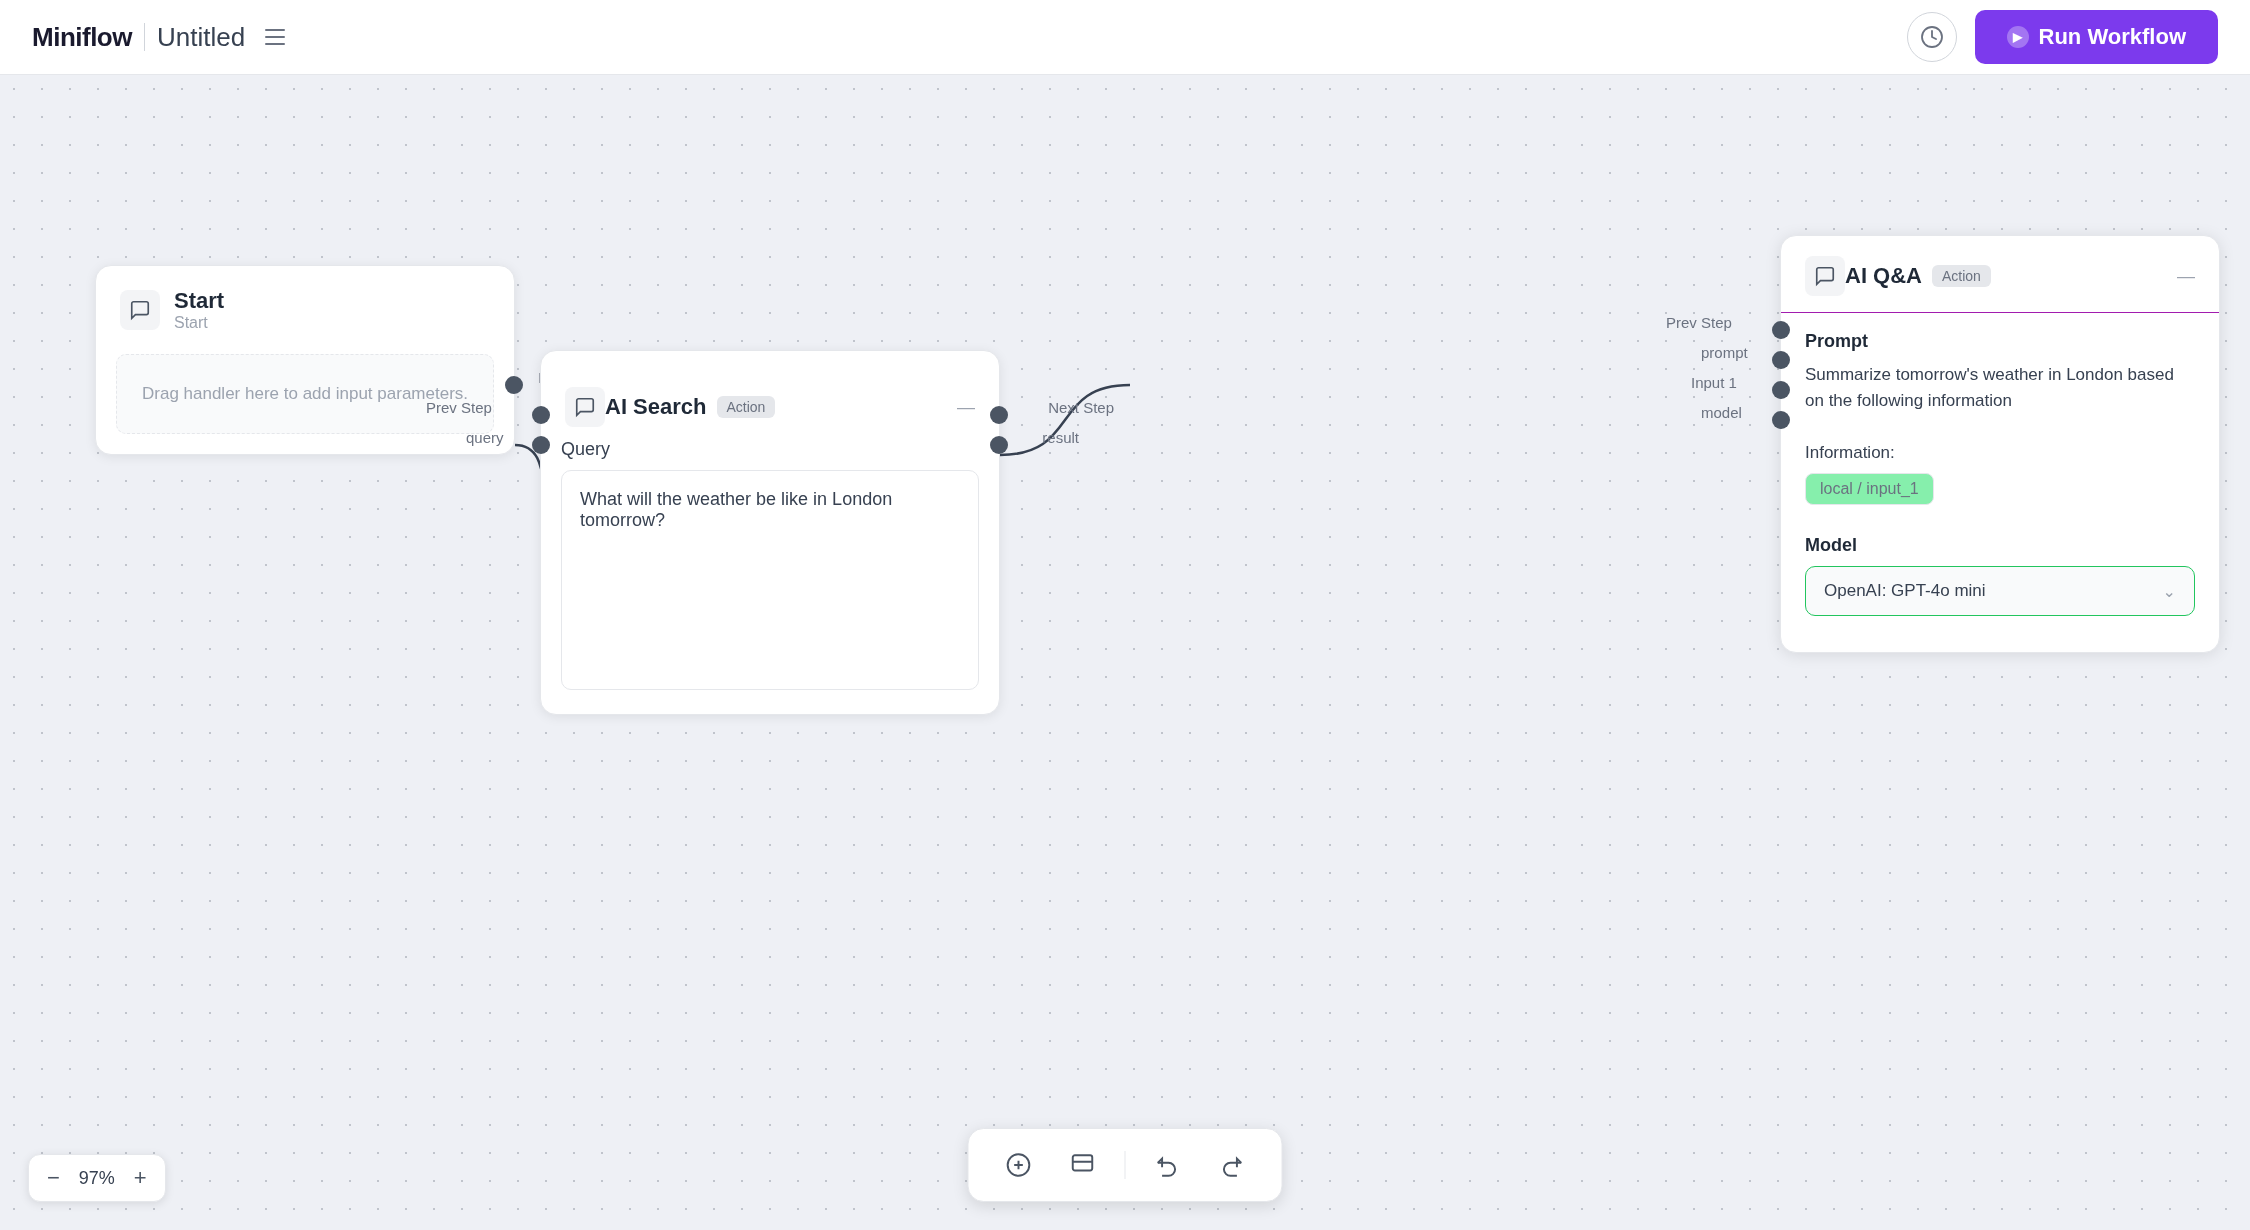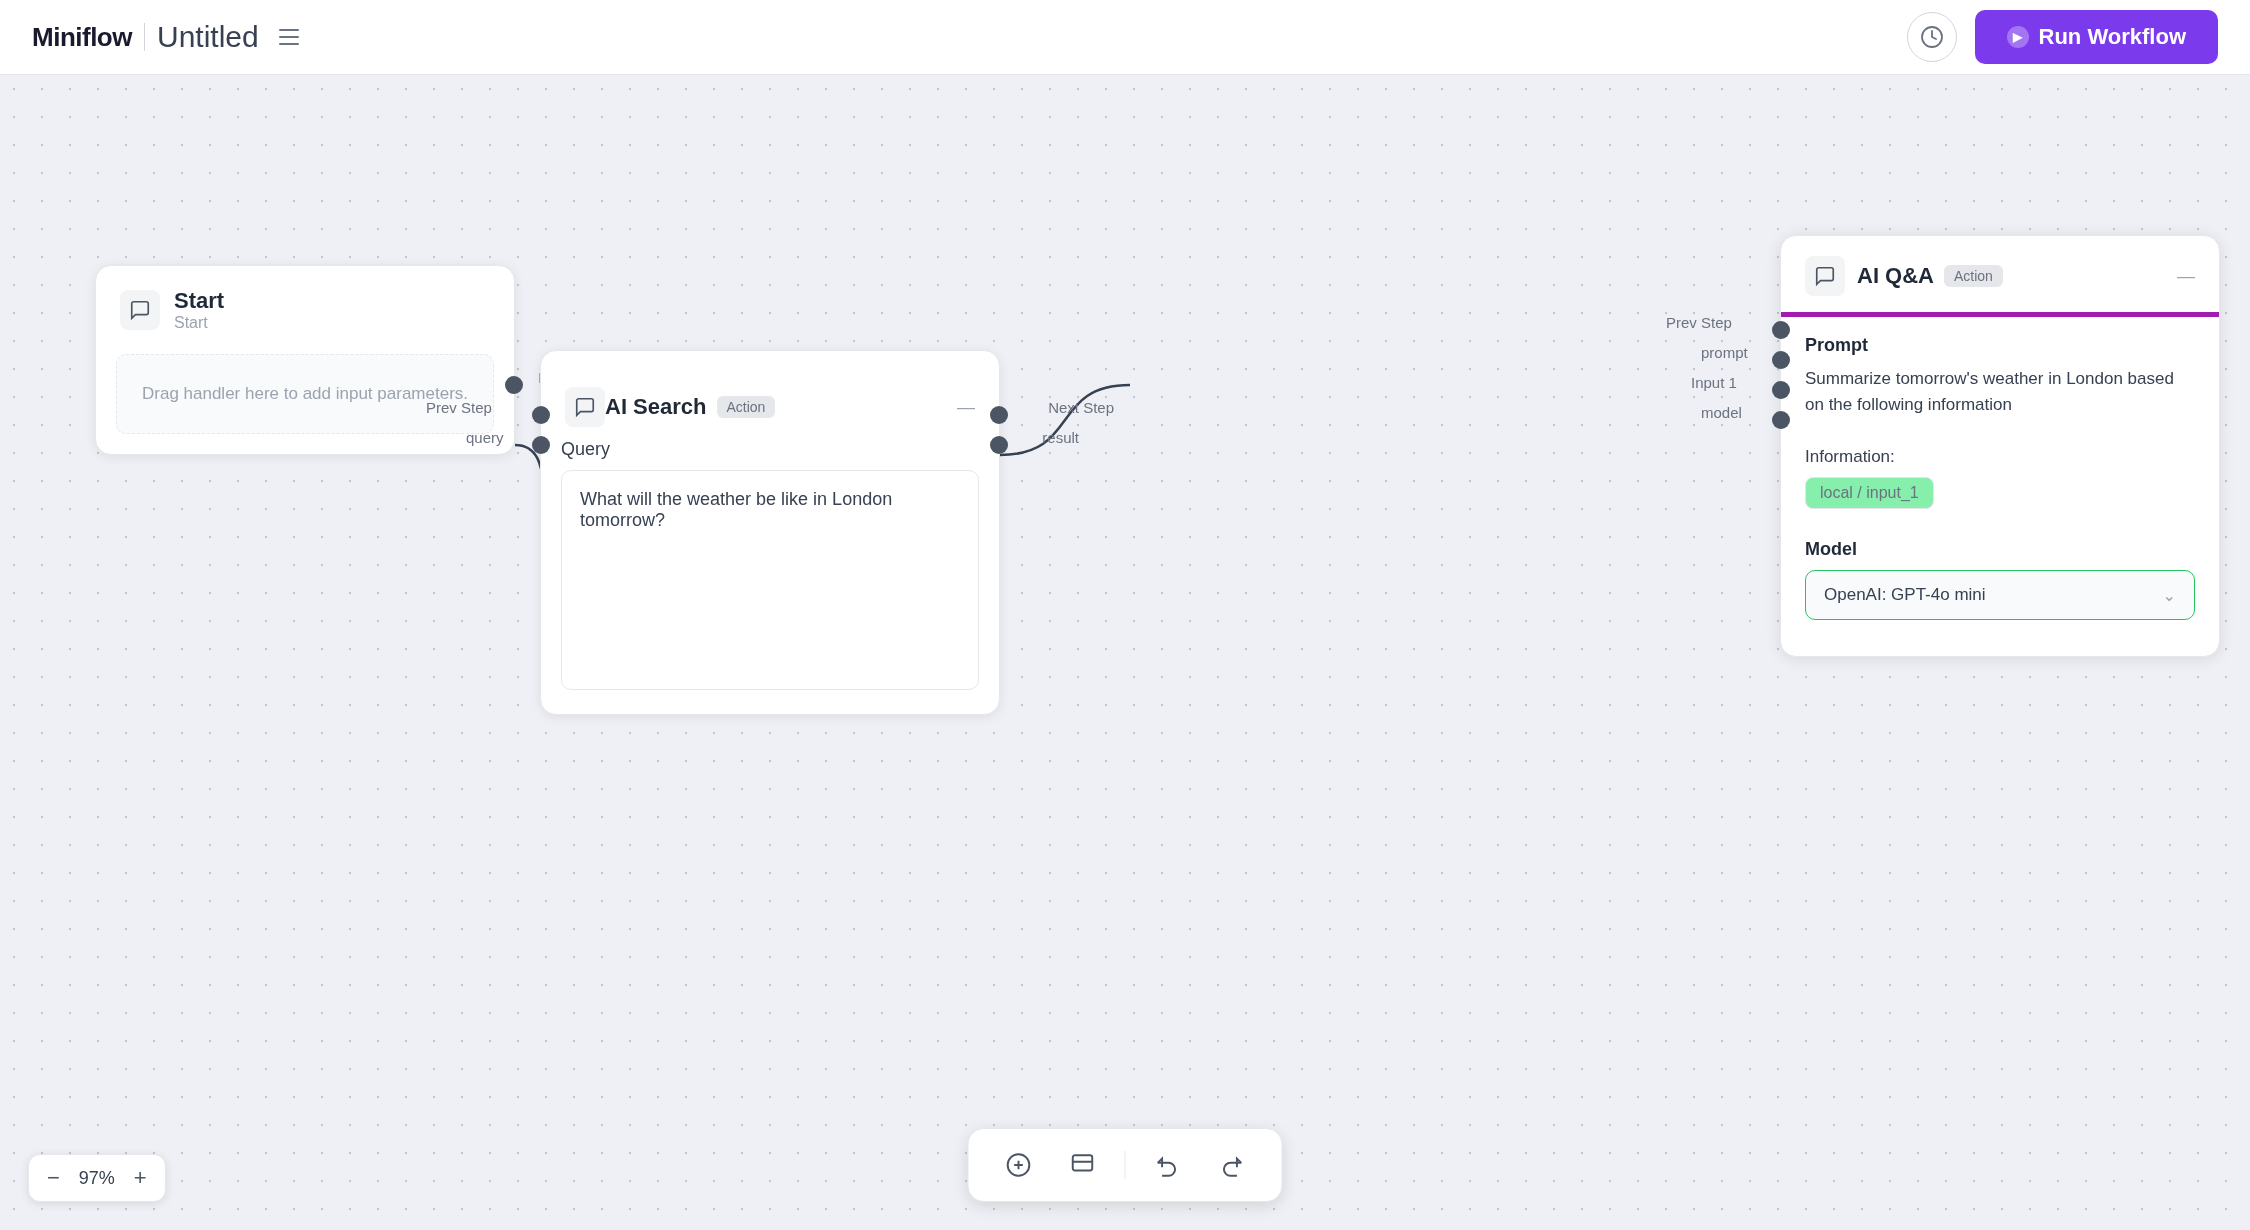--- a/index.html
+++ b/index.html
@@ -35,21 +35,21 @@
       font-weight: 700;
       color: #1a1a2e;
       letter-spacing: -0.5px;
     }
     .header-divider {
       width: 1px;
       height: 28px;
       background: #d1d5db;
     }
     .doc-title {
-      font-size: 30px;
+      font-size: 26px;
       color: #374151;
       font-weight: 400;
     }
     .menu-icon {
       width: 36px;
       height: 36px;
       display: flex;
       flex-direction: column;
       align-items: center;
       justify-content: center;
@@ -236,22 +236,21 @@
       background: white;
       border-radius: 16px;
       box-shadow: 0 2px 16px rgba(0,0,0,0.1);
       border: 1px solid #e5e7eb;
       padding: 0 0 24px;
     }
     .qa-header {
       padding: 20px 24px 16px;
       display: flex;
       align-items: center;
-      gap: 12px;
-      border-bottom: 5px solid #a21caf;
+      border-bottom: 1px solid #a21caf;
     }
     .qa-title-group {
       display: flex;
       align-items: center;
       gap: 10px;
     }
     .qa-title {
       font-size: 22px;
       font-weight: 600;
       color: #1f2937;

